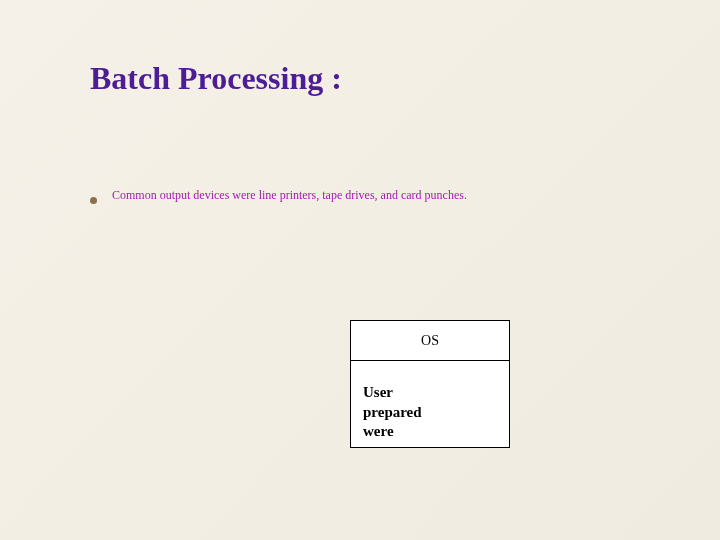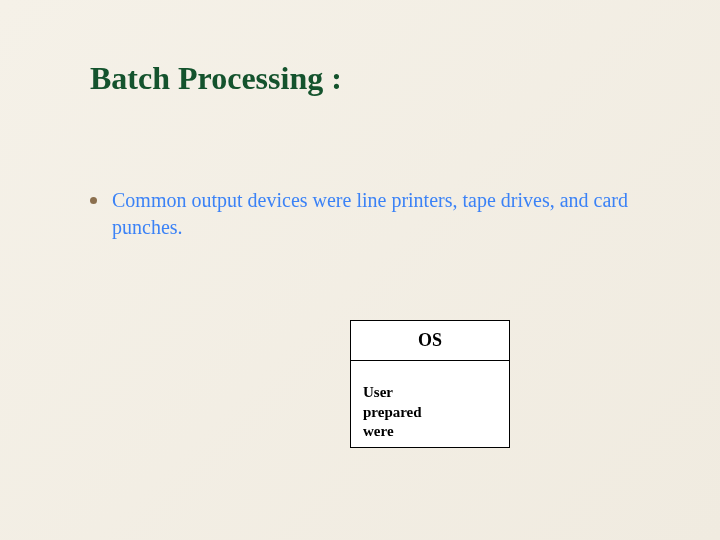--- a/index.html
+++ b/index.html
@@ -13,31 +13,31 @@
   }
   .slide {
     width: 100%;
     height: 100%;
     padding: 60px 60px 40px 90px;
     position: relative;
   }
   .title {
     font-size: 32px;
     font-weight: bold;
-    color: #14532d;
+    color: #4c1d95;
     margin-bottom: 90px;
     font-family: "Times New Roman", Times, serif;
   }
   .bullets {
     list-style: none;
     padding: 0;
   }
   .bullets li {
-    font-size: 20px;
-    color: #3b82f6;
+    font-size: 12px;
+    color: #a21caf;
     line-height: 1.35;
     margin-bottom: 4px;
     position: relative;
     padding-left: 22px;
     font-family: "Times New Roman", Times, serif;
   }
   .bullets li::before {
     content: "";
     position: absolute;
     left: 0;
@@ -57,22 +57,22 @@
     border: 1.5px solid #000;
     background: #fff;
     padding: 8px 12px;
     font-family: "Times New Roman", Times, serif;
   }
   .box-top {
     height: 40px;
     display: flex;
     align-items: center;
     justify-content: center;
-    font-size: 18px;
-    font-weight: bold;
+    font-size: 14px;
+    font-weight: normal;
     border-bottom: none;
   }
   .box-bottom {
     height: 88px;
     border-top: 1.5px solid #000;
     padding-top: 22px;
     font-size: 15px;
     font-weight: bold;
     line-height: 1.3;
   }

